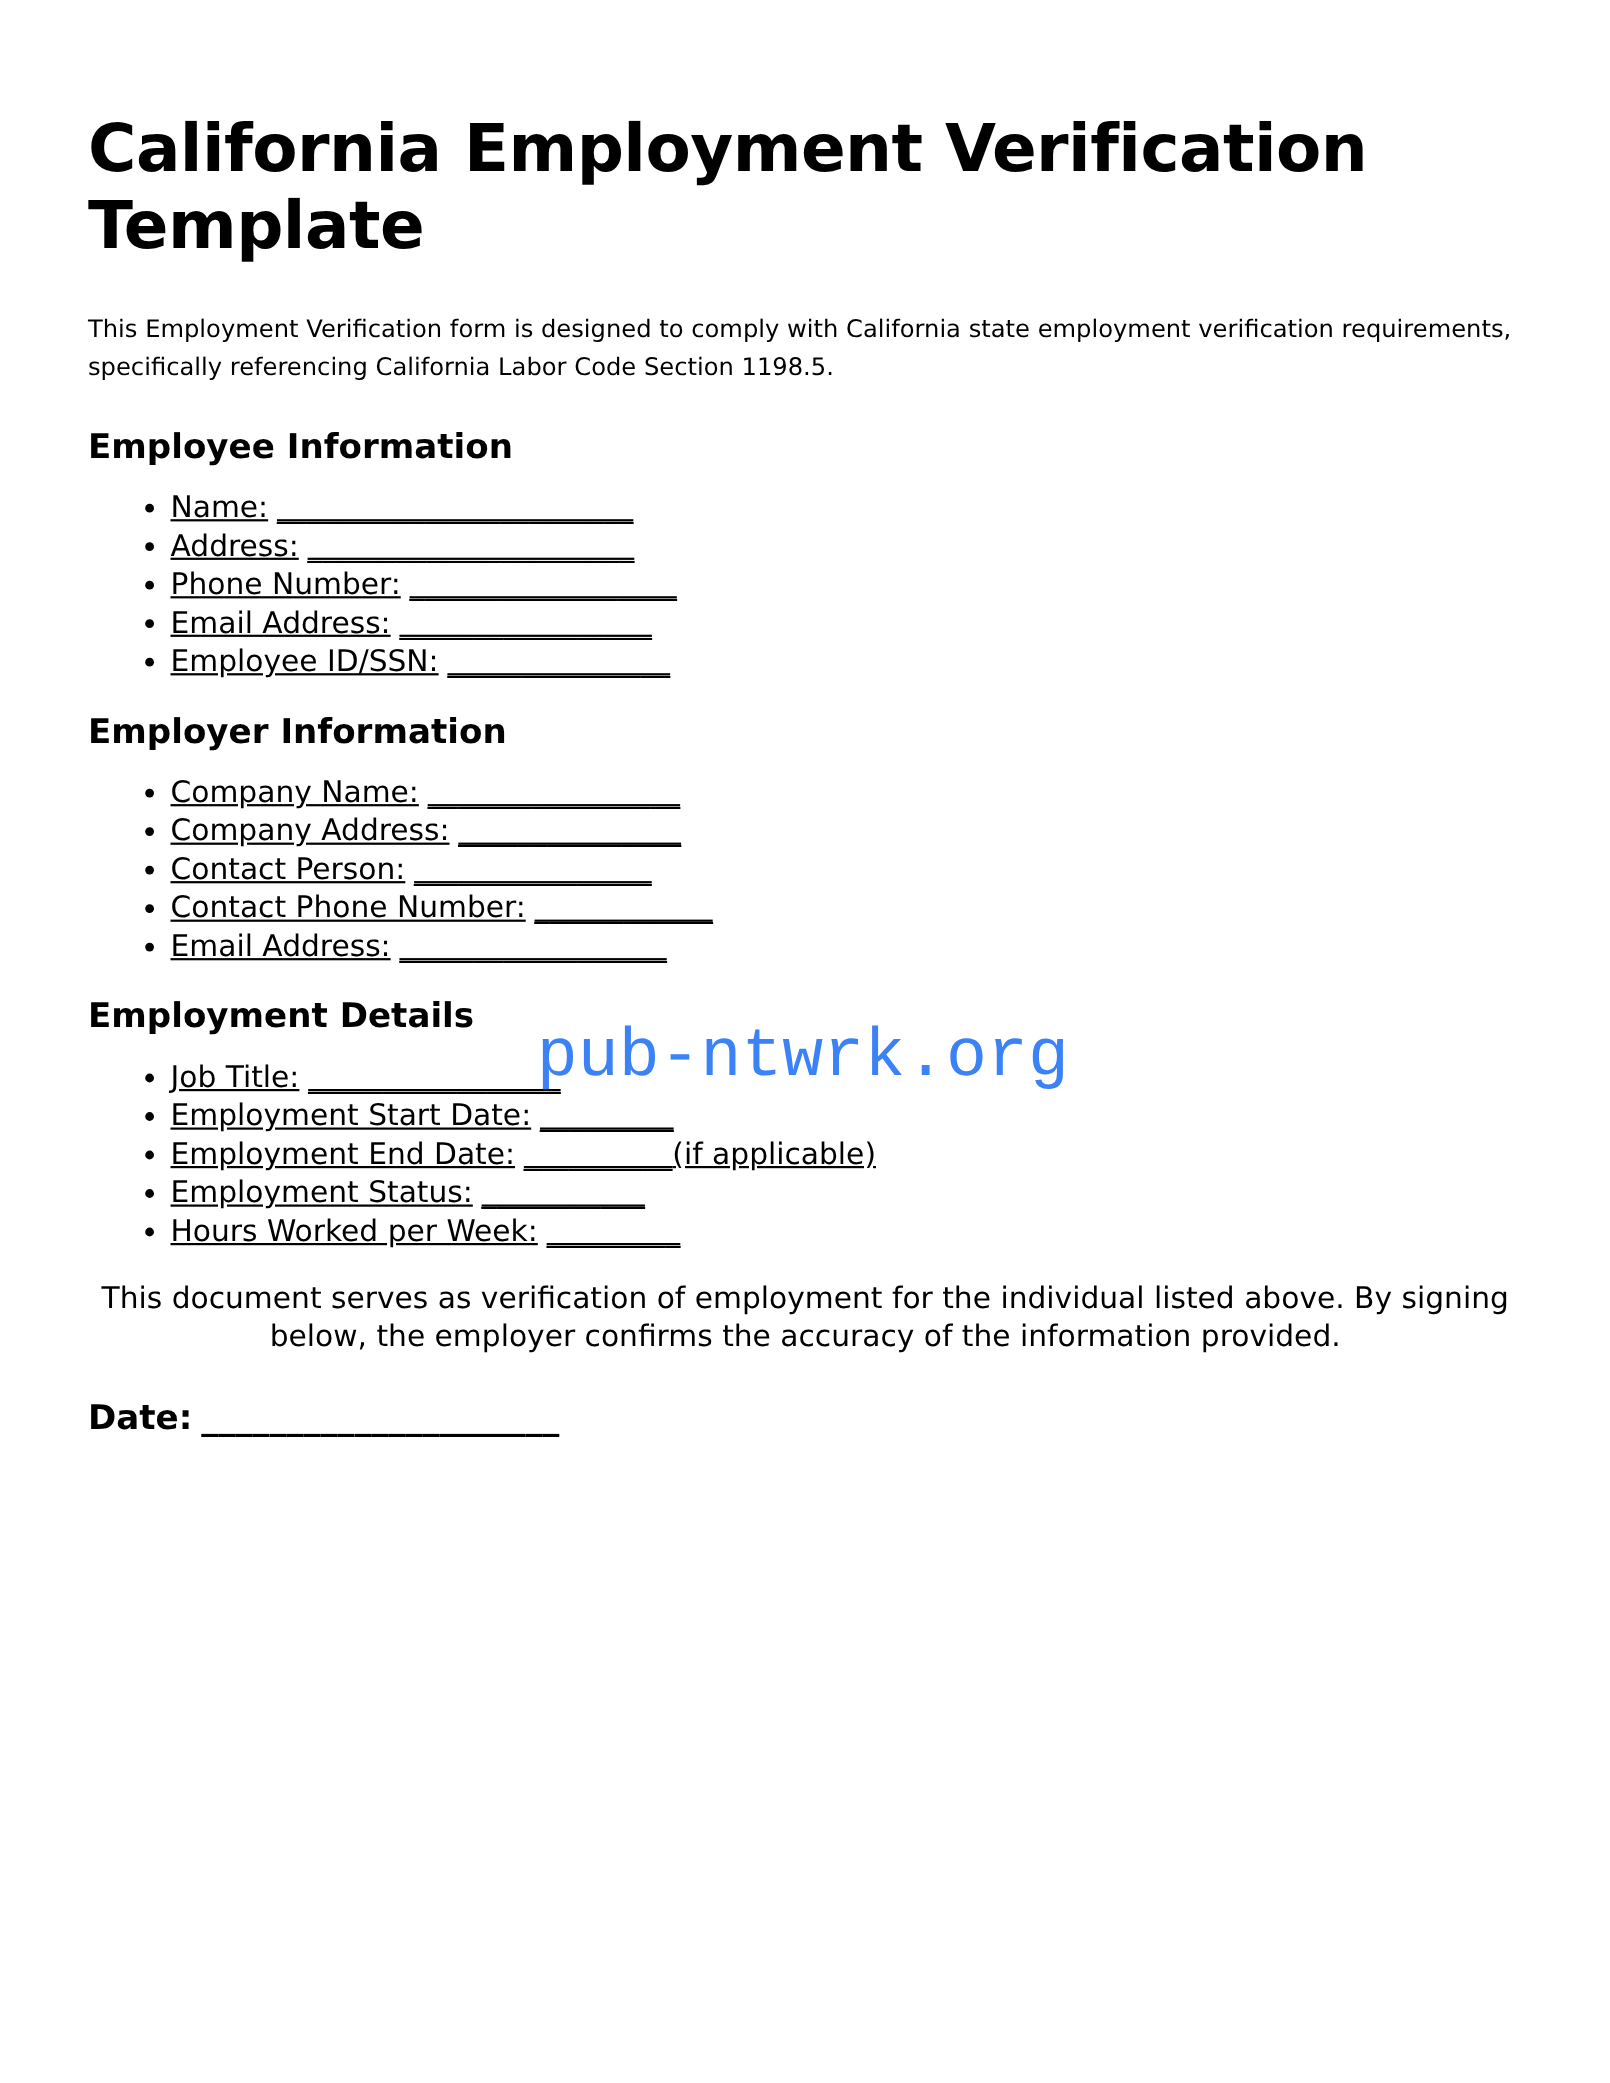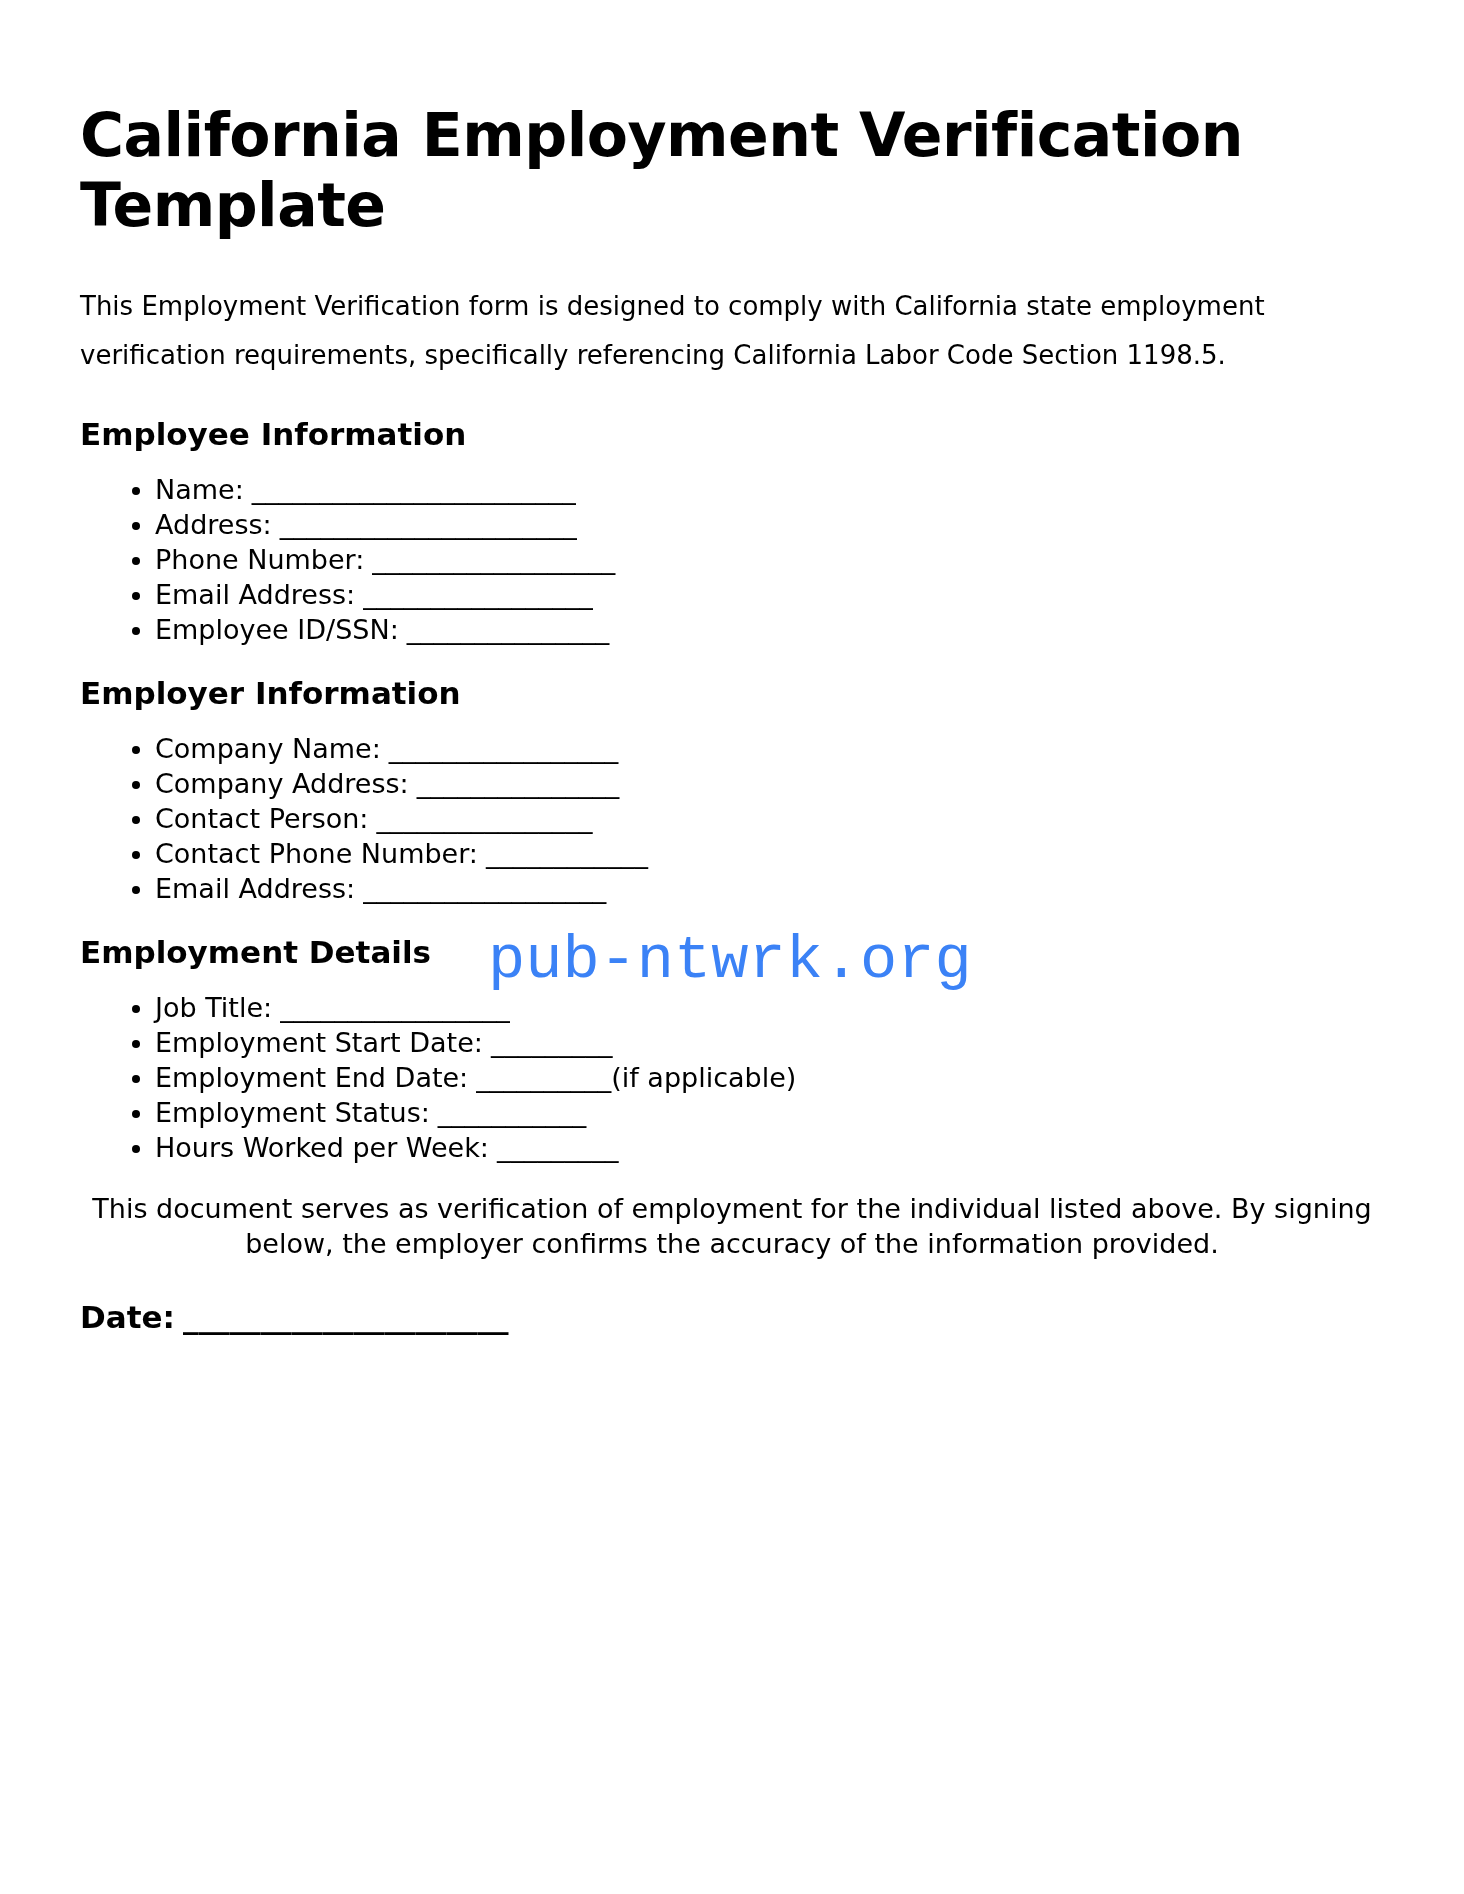--- a/index.html
+++ b/index.html
@@ -19,34 +19,35 @@
     overflow: hidden;
   }
   .doc-title {
     font-size: 60px;
     line-height: 70px;
     font-weight: 700;
     margin: 0 0 42px 0;
     letter-spacing: -0.5px;
   }
   .paragraph {
-    font-size: 26px;
-    line-height: 49px;
+    font-size: 22px;
+    line-height: 35px;
     margin: 0 0 34px 0;
   }
   .section-heading {
     font-size: 31px;
     line-height: 40px;
     font-weight: 700;
     margin: 0 0 18px 0;
   }
   ul.field-list {
     list-style: disc;
     margin: 0 0 26px 0;
     padding: 0 0 0 75px;
+    text-decoration: underline;
   }
   li.field-item {
     font-size: 27px;
     line-height: 35px;
   }
   .blank {
     margin-left: 8px;
     white-space: nowrap;
   }
   .suffix {

